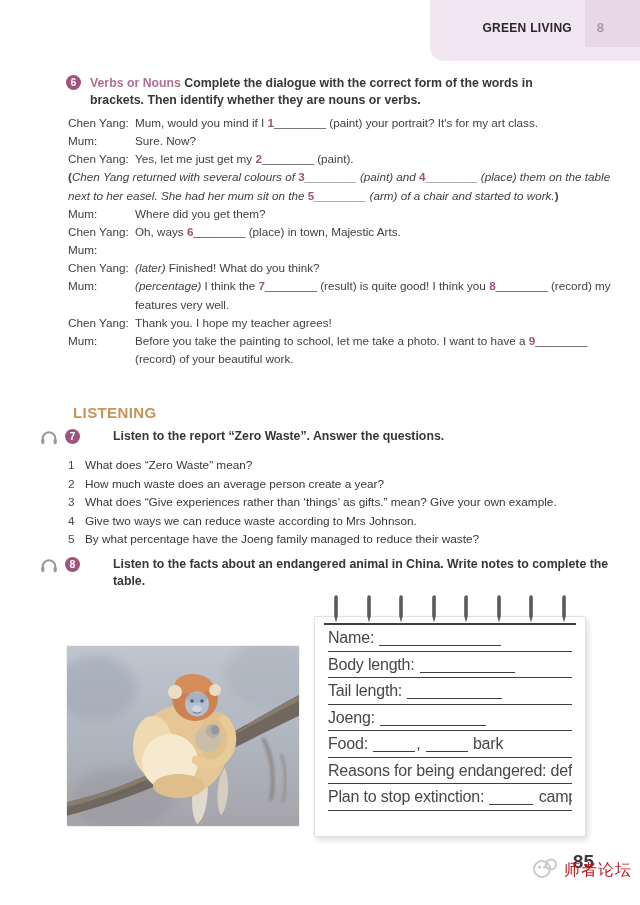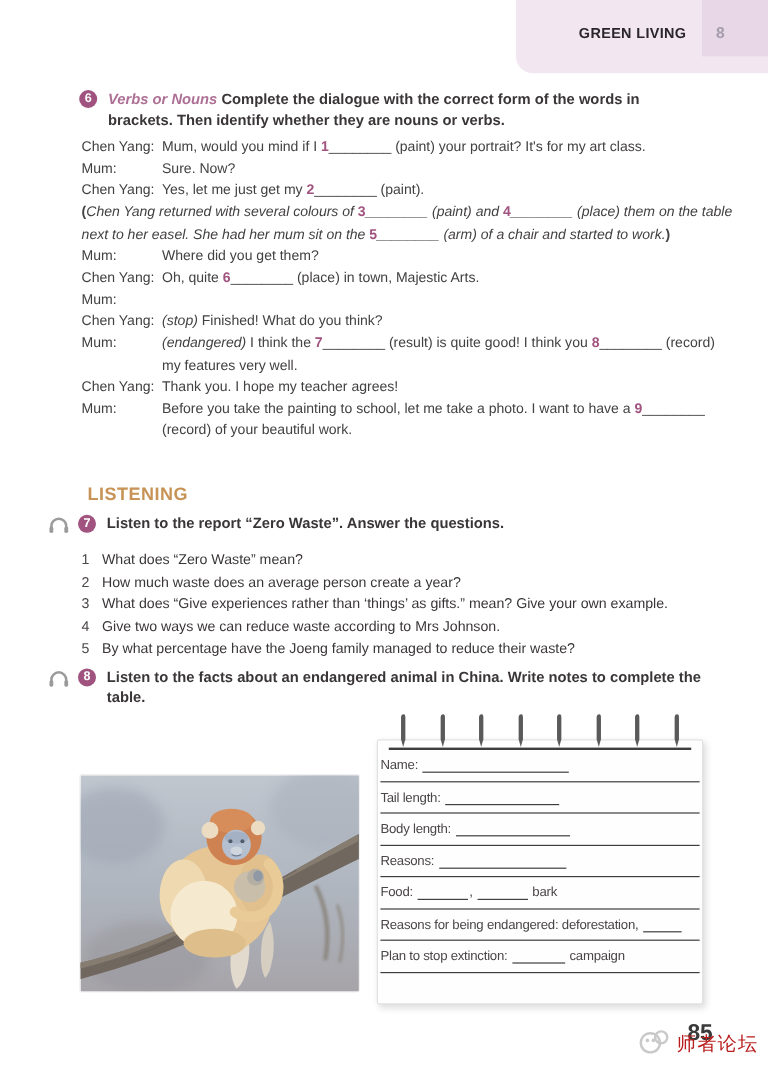--- a/index.html
+++ b/index.html
@@ -18,23 +18,23 @@
   .unit-tab-strip { position:absolute; right:0; top:0; width:55px; height:47px; background:#e8d8e7; }
   .unit-title { position:absolute; right:68px; top:21px; font-size:12px; font-weight:bold;
     color:#29252a; letter-spacing:.3px; }
   .unit-number { position:absolute; right:36px; top:20px; font-size:13px; font-weight:bold; color:#a49cac; }
 
   
   .badge { flex:0 0 15px; width:15px; height:15px; border-radius:50%; background:#a0537f;
     color:#fff; font-size:10.5px; font-weight:bold; display:flex; align-items:center;
     justify-content:center; line-height:1; }
   .ex-head { display:flex; align-items:flex-start; }
-  .ex-instruction { font-size:12.3px; line-height:16.6px; font-weight:bold; color:#39353七; }
+  .ex-instruction { font-size:12.3px; line-height:16.6px; font-weight:bold; color:#39353七;margin-left:24px; }
   .ex-instruction, .q-text { color:#3a3638; }
-  .ex-tag { color:#ad6f94; font-weight:bold;font-style:italic; }
+  .ex-tag { color:#ad6f94; font-weight:bold; }
   .hp { flex:0 0 18px; margin-top:1px; }
 
   
   .ex6 { position:absolute; left:66px; top:75px; }
   .ex6 .ex-instruction { width:468px; margin-left:9px; }
 
   .dialogue { position:absolute; left:68px; top:114px; width:545px;
     font-size:11.7px; line-height:18.15px; color:#434042; }
   .dlg-row { display:flex; }
   .dlg-speaker { flex:0 0 67px; font-weight:normal; }
@@ -65,22 +65,22 @@
 
   
   .notebook { position:absolute; left:314px; top:594px; width:272px; }
   .spiral-rings { position:relative; z-index:2; height:28px; display:flex;
     justify-content:space-between; padding:0 18px; }
   .spiral-ring { width:8px; height:30px; }
   .nb-card { position:relative; margin-top:-6px; height:221px; background:#fffefe;
     border:1px solid #e2e2e2; border-radius:2px;
     box-shadow:2px 3px 6px rgba(0,0,0,.14); padding-top:6px; }
   .nb-top-rule { border-top:2.5px solid #3e3e3e; margin:0 9px; }
-  .nb-row { margin:0 2px; height:26.5px; border-bottom:1.7px solid #3e3e3e;
-    font-size:11px; letter-spacing:-.2px; color:#4a4648; line-height:26px;
+  .nb-row { margin:0 13px; height:26.5px; border-bottom:1.7px solid #3e3e3e;
+    font-size:16px; letter-spacing:-.2px; color:#4a4648; line-height:26px;
     white-space:nowrap; overflow:hidden; }
   .nb-blank { display:inline-block; height:1px; border-bottom:1.3px solid #3f3f3f;
     vertical-align:-3px; margin:0 1px; }
 
   
   .watermark { position:absolute; right:8px; top:852px; height:36px;
     display:flex; align-items:center; }
   .wm-logo { margin-right:3px; position:relative; z-index:1; }
   .wm-text { font-size:16px; color:#b91c1c; letter-spacing:1px; position:relative; z-index:1;
     font-family:"Liberation Sans", sans-serif; }
@@ -114,32 +114,32 @@
       <div class="dlg-speaker">Chen Yang:</div>
       <div class="dlg-text"><span class="seg-t">Yes, let me just get my </span><span class="seg-n">2</span><span class="seg-t">________ (paint).</span></div>
     </div>
     <div class="dlg-stage"><span class="seg-b">(</span><span class="seg-i">Chen Yang returned with several colours of </span><span class="seg-n">3</span><span class="seg-i">________ (paint) and </span><span class="seg-n">4</span><span class="seg-i">________ (place) them on the table next to her easel. She had her mum sit on the </span><span class="seg-n">5</span><span class="seg-i">________ (arm) of a chair and started to work.</span><span class="seg-b">)</span></div>
     <div class="dlg-row">
       <div class="dlg-speaker">Mum:</div>
       <div class="dlg-text"><span class="seg-t">Where did you get them?</span></div>
     </div>
     <div class="dlg-row">
       <div class="dlg-speaker">Chen Yang:</div>
-      <div class="dlg-text"><span class="seg-t">Oh, quite </span><span class="seg-n">6</span><span class="seg-t">________ (place) in town, Majestic Arts.</span></div>
-    </div>
-    <div class="dlg-row">
-      <div class="dlg-speaker">Mum:</div>
-    </div>
-    <div class="dlg-row">
-      <div class="dlg-speaker">Chen Yang:</div>
-      <div class="dlg-text"><span class="seg-i">(stop)</span><span class="seg-t"> Finished! What do you think?</span></div>
-    </div>
-    <div class="dlg-row">
-      <div class="dlg-speaker">Mum:</div>
-      <div class="dlg-text"><span class="seg-i">(endangered)</span><span class="seg-t"> I think the </span><span class="seg-n">7</span><span class="seg-t">________ (result) is quite good! I think you </span><span class="seg-n">8</span><span class="seg-t">________ (record) my features very well.</span></div>
+      <div class="dlg-text"><span class="seg-t">Oh, ways </span><span class="seg-n">6</span><span class="seg-t">________ (place) in town, Majestic Arts.</span></div>
+    </div>
+    <div class="dlg-row">
+      <div class="dlg-speaker">Mum:</div>
+    </div>
+    <div class="dlg-row">
+      <div class="dlg-speaker">Chen Yang:</div>
+      <div class="dlg-text"><span class="seg-i">(later)</span><span class="seg-t"> Finished! What do you think?</span></div>
+    </div>
+    <div class="dlg-row">
+      <div class="dlg-speaker">Mum:</div>
+      <div class="dlg-text"><span class="seg-i">(percentage)</span><span class="seg-t"> I think the </span><span class="seg-n">7</span><span class="seg-t">________ (result) is quite good! I think you </span><span class="seg-n">8</span><span class="seg-t">________ (record) my features very well.</span></div>
     </div>
     <div class="dlg-row">
       <div class="dlg-speaker">Chen Yang:</div>
       <div class="dlg-text"><span class="seg-t">Thank you. I hope my teacher agrees!</span></div>
     </div>
     <div class="dlg-row">
       <div class="dlg-speaker">Mum:</div>
       <div class="dlg-text"><span class="seg-t">Before you take the painting to school, let me take a photo. I want to have a </span><span class="seg-n">9</span><span class="seg-t">________ (record) of your beautiful work.</span></div>
     </div>
   </div>
@@ -271,23 +271,23 @@
           <path d="M4.4,1.2 C2.7,1.2 2.2,2.4 2.2,3.9 L2.2,22 L4,28.5 L5.8,22 L5.8,3.9 C5.8,2.4 5.5,1.2 4.4,1.2 Z" fill="#5a5a5a"></path>
         </svg></span>
       <span class="spiral-ring"><svg width="8" height="30" viewBox="0 0 8 30">
           <path d="M4.4,1.2 C2.7,1.2 2.2,2.4 2.2,3.9 L2.2,22 L4,28.5 L5.8,22 L5.8,3.9 C5.8,2.4 5.5,1.2 4.4,1.2 Z" fill="#5a5a5a"></path>
         </svg></span>
     </div>
   <div class="nb-card">
     <div class="nb-top-rule"></div>
     <div>
         <div class="nb-row"><span class="seg-t">Name: </span><span class="nb-blank" style="width: 122px;"></span></div>
+        <div class="nb-row"><span class="seg-t">Body length: </span><span class="nb-blank" style="width: 95px;"></span></div>
         <div class="nb-row"><span class="seg-t">Tail length: </span><span class="nb-blank" style="width: 95px;"></span></div>
-        <div class="nb-row"><span class="seg-t">Body length: </span><span class="nb-blank" style="width: 95px;"></span></div>
-        <div class="nb-row"><span class="seg-t">Reasons: </span><span class="nb-blank" style="width: 106px;"></span></div>
+        <div class="nb-row"><span class="seg-t">Joeng: </span><span class="nb-blank" style="width: 106px;"></span></div>
         <div class="nb-row"><span class="seg-t">Food: </span><span class="nb-blank" style="width: 42px;"></span><span class="seg-t">, </span><span class="nb-blank" style="width: 42px;"></span><span class="seg-t"> bark</span></div>
         <div class="nb-row"><span class="seg-t">Reasons for being endangered: deforestation, </span><span class="nb-blank" style="width: 32px;"></span></div>
         <div class="nb-row"><span class="seg-t">Plan to stop extinction: </span><span class="nb-blank" style="width: 44px;"></span><span class="seg-t"> campaign</span></div>
       </div>
   </div>
 </div>
 
 <div class="watermark">
   <span class="page-number">85</span>
   <span class="wm-logo">

